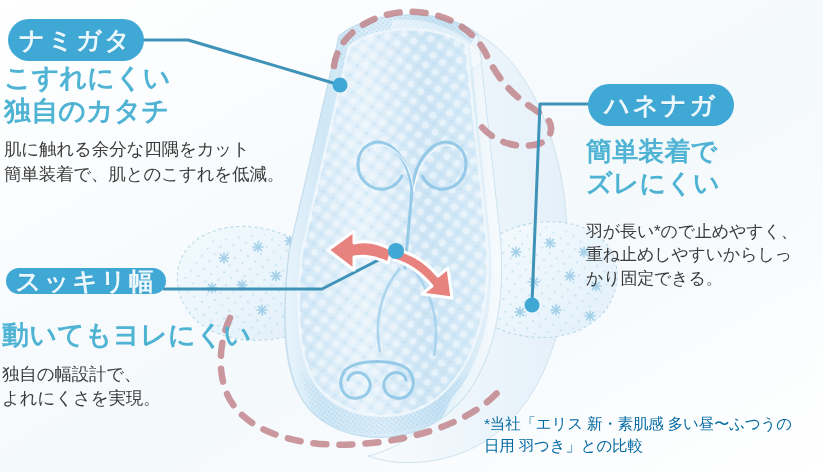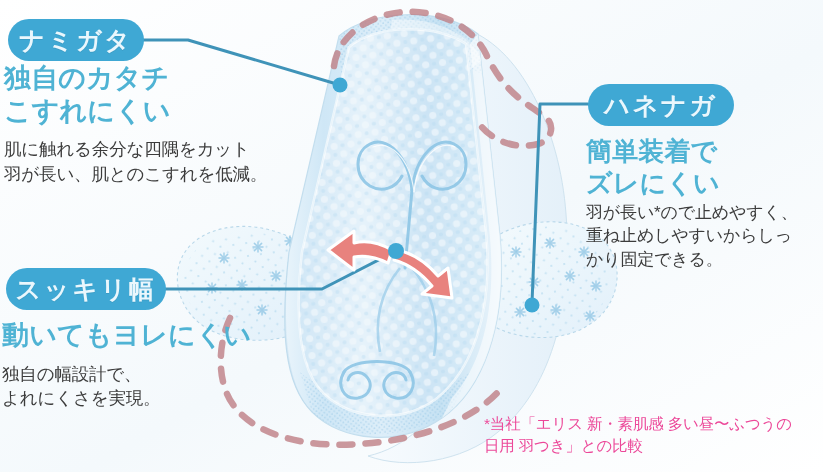--- a/index.html
+++ b/index.html
@@ -31,21 +31,21 @@
     color:#eaf7fd;
     border-radius:999px;
     font-weight:700;
     letter-spacing:.11em;
     text-shadow:0 1px 0 rgba(0,0,0,.07);
     white-space:nowrap;
     z-index:6;
   }
   #badge-namigata{ left:8px;  top:19px;  width:136px; height:42px; font-size:25px; }
   #badge-hanenaga{ left:588px;top:84px;  width:146px; height:42px; font-size:25px;text-align:right; }
-  #badge-sukkiri { left:6px;  top:268px; width:160px; height:42px; font-size:25px; }
+  #badge-sukkiri { left:6px;  top:268px; width:160px; height:26px; font-size:25px; }
 
   
   .block{ position:absolute; z-index:6; }
   .headline{
     color:#4fb3d4;
     font-weight:700;
     font-size:27px;
     line-height:1.23;
     letter-spacing:.005em;
     white-space:nowrap;
@@ -58,28 +58,28 @@
     letter-spacing:-.01em;
     white-space:nowrap;
   }
   .body .ln{ display:block; }
 
   #block-namigata{ left:4px;  top:62px;  }
   #block-namigata .body{ margin-top:9px;font-family:Liberation Serif, serif; }
 
   #block-hanenaga{ left:586px;top:136px; }
   #block-hanenaga .headline{ font-size:26px; }
-  #block-hanenaga .body{ margin-top:1px; font-size:17px; }
+  #block-hanenaga .body{ margin-top:20px; font-size:17px; }
 
   #block-sukkiri{ left:2px;  top:319px; }
   #block-sukkiri .body{ margin-top:10px; }
 
   #footnote{
     position:absolute; left:484px; top:413px;
-    color:#ec4899; font-size:15.5px; line-height:1.42;
+    color:#0369a1; font-size:15.5px; line-height:1.42;
     letter-spacing:-.012em; white-space:nowrap; z-index:6;
   }
   #footnote .ln{ display:block; }
 </style>
 </head>
 <body>
 
 <div id="stage">
 
   <svg id="artwork" viewBox="0 0 823 472">
@@ -286,26 +286,26 @@
   </svg>
 
   <div class="badge" id="badge-namigata">ナミガタ</div>
 
   <div class="badge" id="badge-hanenaga">ハネナガ</div>
 
   <div class="badge" id="badge-sukkiri">スッキリ幅</div>
 
   <div class="block" id="block-namigata">
     <div class="headline">
+      <span class="ln">こすれにくい</span>
       <span class="ln">独自のカタチ</span>
-      <span class="ln">こすれにくい</span>
     </div>
     <div class="body">
       <span class="ln">肌に触れる余分な四隅をカット</span>
-      <span class="ln">羽が長い、肌とのこすれを低減。</span>
+      <span class="ln">簡単装着で、肌とのこすれを低減。</span>
     </div>
   </div>
 
   <div class="block" id="block-hanenaga">
     <div class="headline">
       <span class="ln">簡単装着で</span>
       <span class="ln">ズレにくい</span>
     </div>
     <div class="body">
       <span class="ln">羽が長い*ので止めやすく、</span>

